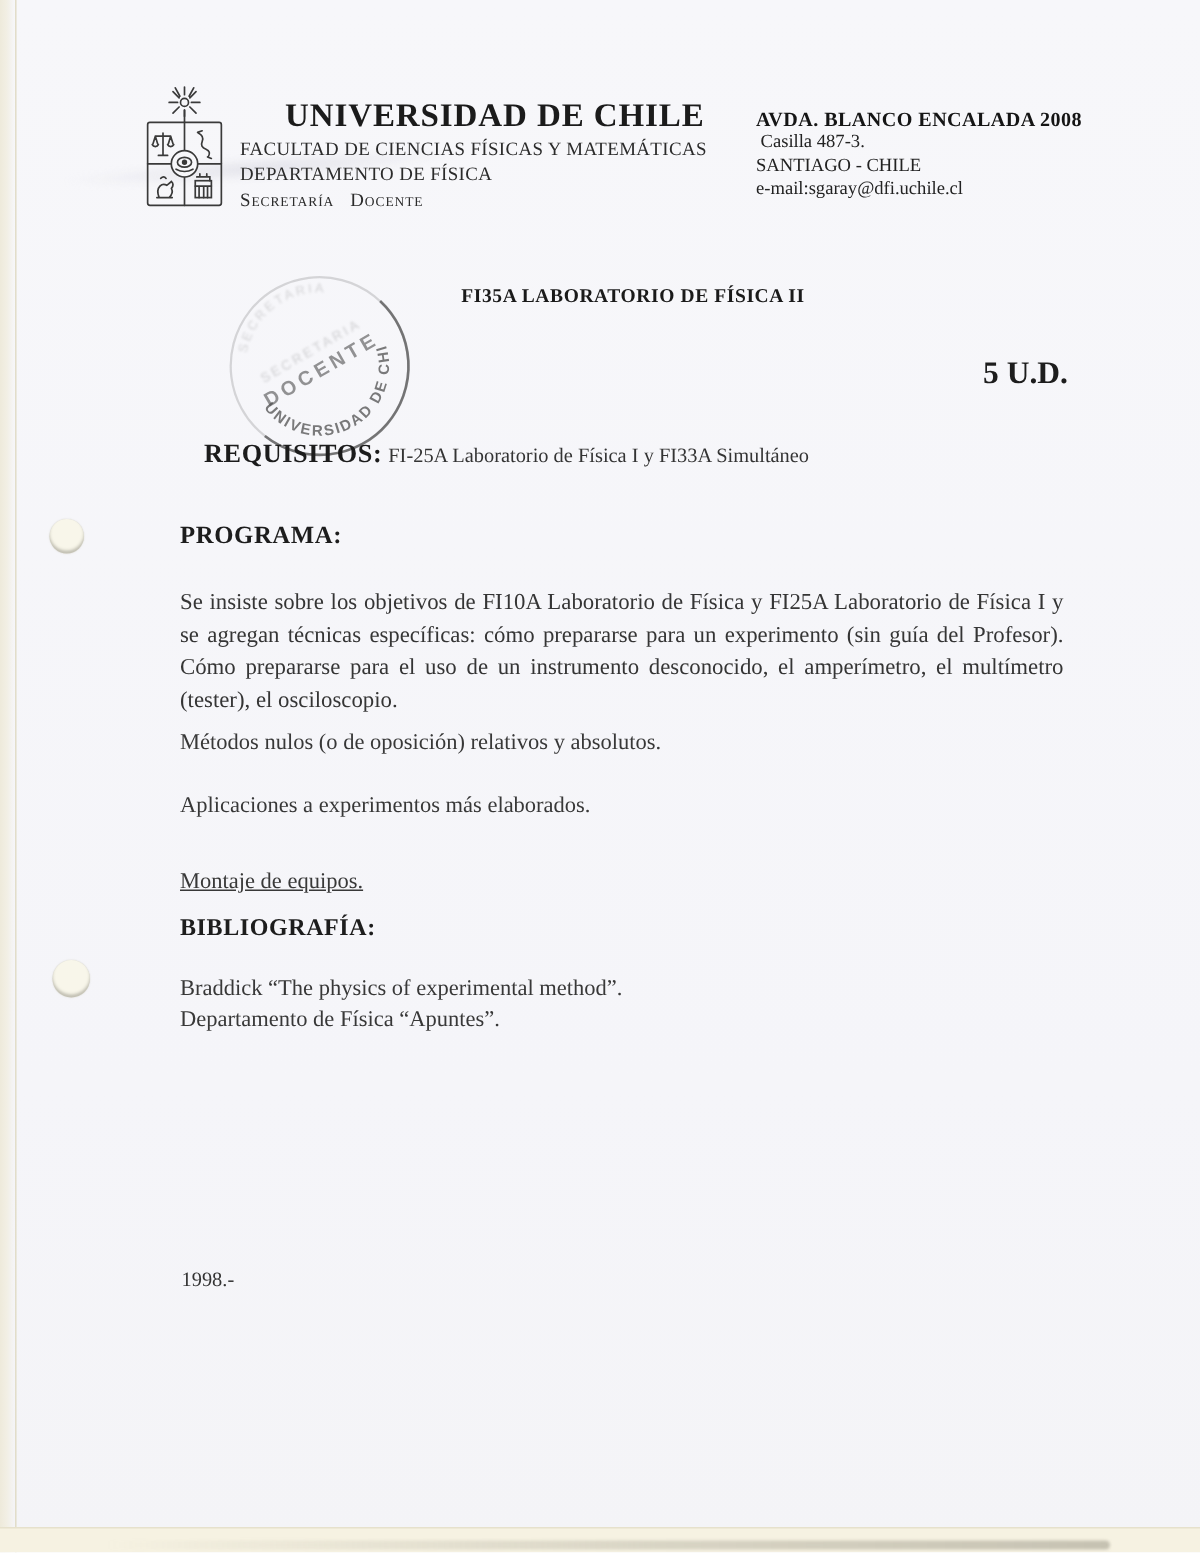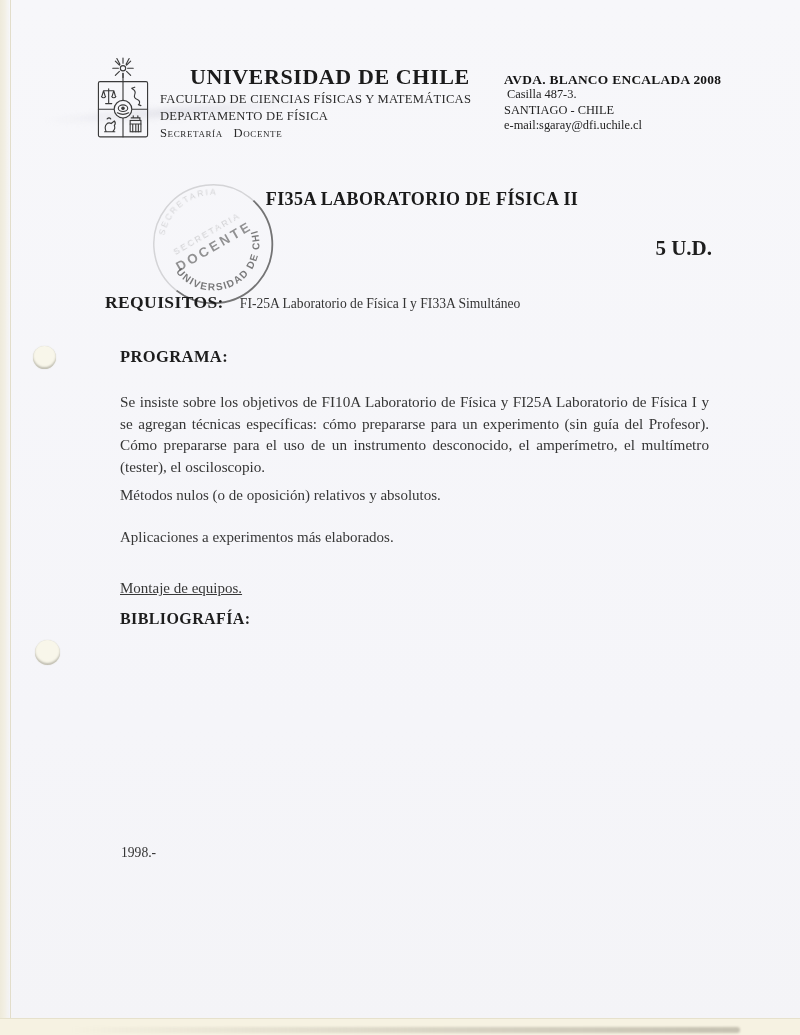--- a/index.html
+++ b/index.html
@@ -37,28 +37,28 @@
   .logo { position:absolute; left:90px; top:57px; }
   .header-left { position:absolute; left:160px; top:64px; }
   .university { font-size:22px; font-weight:bold; letter-spacing:.6px; color:#1b1b1b;margin-left:30px; }
   .faculty, .department { font-size:12.6px; letter-spacing:.25px; color:#2b2b2b; margin-top:2px; }
   .office { font-size:12.6px; font-variant:small-caps; letter-spacing:.6px; word-spacing:7px; color:#2b2b2b; margin-top:2px; }
   .header-right { position:absolute; left:504px; top:72px; font-size:12.4px; line-height:15.4px; color:#222; }
   .address { font-weight:bold; font-size:13.4px; letter-spacing:.3px; color:#151515; }
   .pobox { padding-left:3px; }
 
   .doc-title { position:absolute; top:189px; left:0; width:800px; box-sizing:border-box; padding-left:44px;
-    text-align:center; font-size:18px; font-weight:bold; letter-spacing:.4px; color:#1a1a1a; }
+    text-align:center; font-size:13px; font-weight:bold; letter-spacing:.4px; color:#1a1a1a; }
   .credits { position:absolute; top:236px; right:88px; font-size:21px; font-weight:bold; color:#1d1d1d; }
 
   .stamp { position:absolute; left:138px; top:170px; width:150px; height:148px; }
 
-  .requisitos { position:absolute; left:105px; top:292px; display:flex; align-items:baseline; }
+  .requisitos { position:absolute; left:136px; top:292px; display:flex; align-items:baseline; }
   .req-label { font-size:17.5px; font-weight:bold; letter-spacing:.4px; color:#1c1c1c; }
-  .req-value { font-size:13.6px; margin-left:16px; color:#343434; }
+  .req-value { font-size:13.6px; margin-left:4px; color:#343434; }
 
   .prog-label { position:absolute; left:120px; top:347px; font-size:16.5px; font-weight:bold; letter-spacing:.4px; color:#1d1d1d; }
   .prog-paragraph { position:absolute; left:120px; top:391px; width:589px;
     font-size:15.2px; line-height:21.6px; text-align:justify; color:#353535; }
   .prog-item { position:absolute; left:120px; width:600px; font-size:15px; color:#383838; }
   .item0 { top:487px; } .item1 { top:529px; } .item2 { top:580px;text-decoration:underline; }
 
   .bib-label { position:absolute; left:120px; top:610px; font-size:16px; font-weight:bold; letter-spacing:.4px; color:#1d1d1d; }
   .bib-entries { position:absolute; left:120px; top:649px; font-size:15px; line-height:21px; color:#383838; }
 
@@ -148,20 +148,24 @@
     <span class="req-value">FI-25A Laboratorio de Física I y FI33A Simultáneo</span>
   </div>
 
   <div class="prog-label">PROGRAMA:</div>
   <div class="prog-paragraph">Se insiste sobre los objetivos de FI10A Laboratorio de Física y FI25A Laboratorio de Física I y se agregan técnicas específicas: cómo prepararse para un experimento (sin guía del Profesor). Cómo prepararse para el uso de un instrumento desconocido, el amperímetro, el multímetro (tester), el osciloscopio.</div>
   <div class="prog-item item0">Métodos nulos (o de oposición) relativos y absolutos.</div>
   <div class="prog-item item1">Aplicaciones a experimentos más elaborados.</div>
   <div class="prog-item item2">Montaje de equipos.</div>
 
   <div class="bib-label">BIBLIOGRAFÍA:</div>
+  <div class="bib-entries">
+    <div>Braddick “The physics of experimental method”.</div>
+    <div>Departamento de Física “Apuntes”.</div>
+  </div>
 
   <div class="year">1998.-</div>
 
   <div class="hole h1"></div>
   <div class="hole h2"></div>
   <div class="edge-left"></div>
   <div class="edge-bottom"></div>
   <div class="edge-bottom-shadow"></div>
 
 </div>

